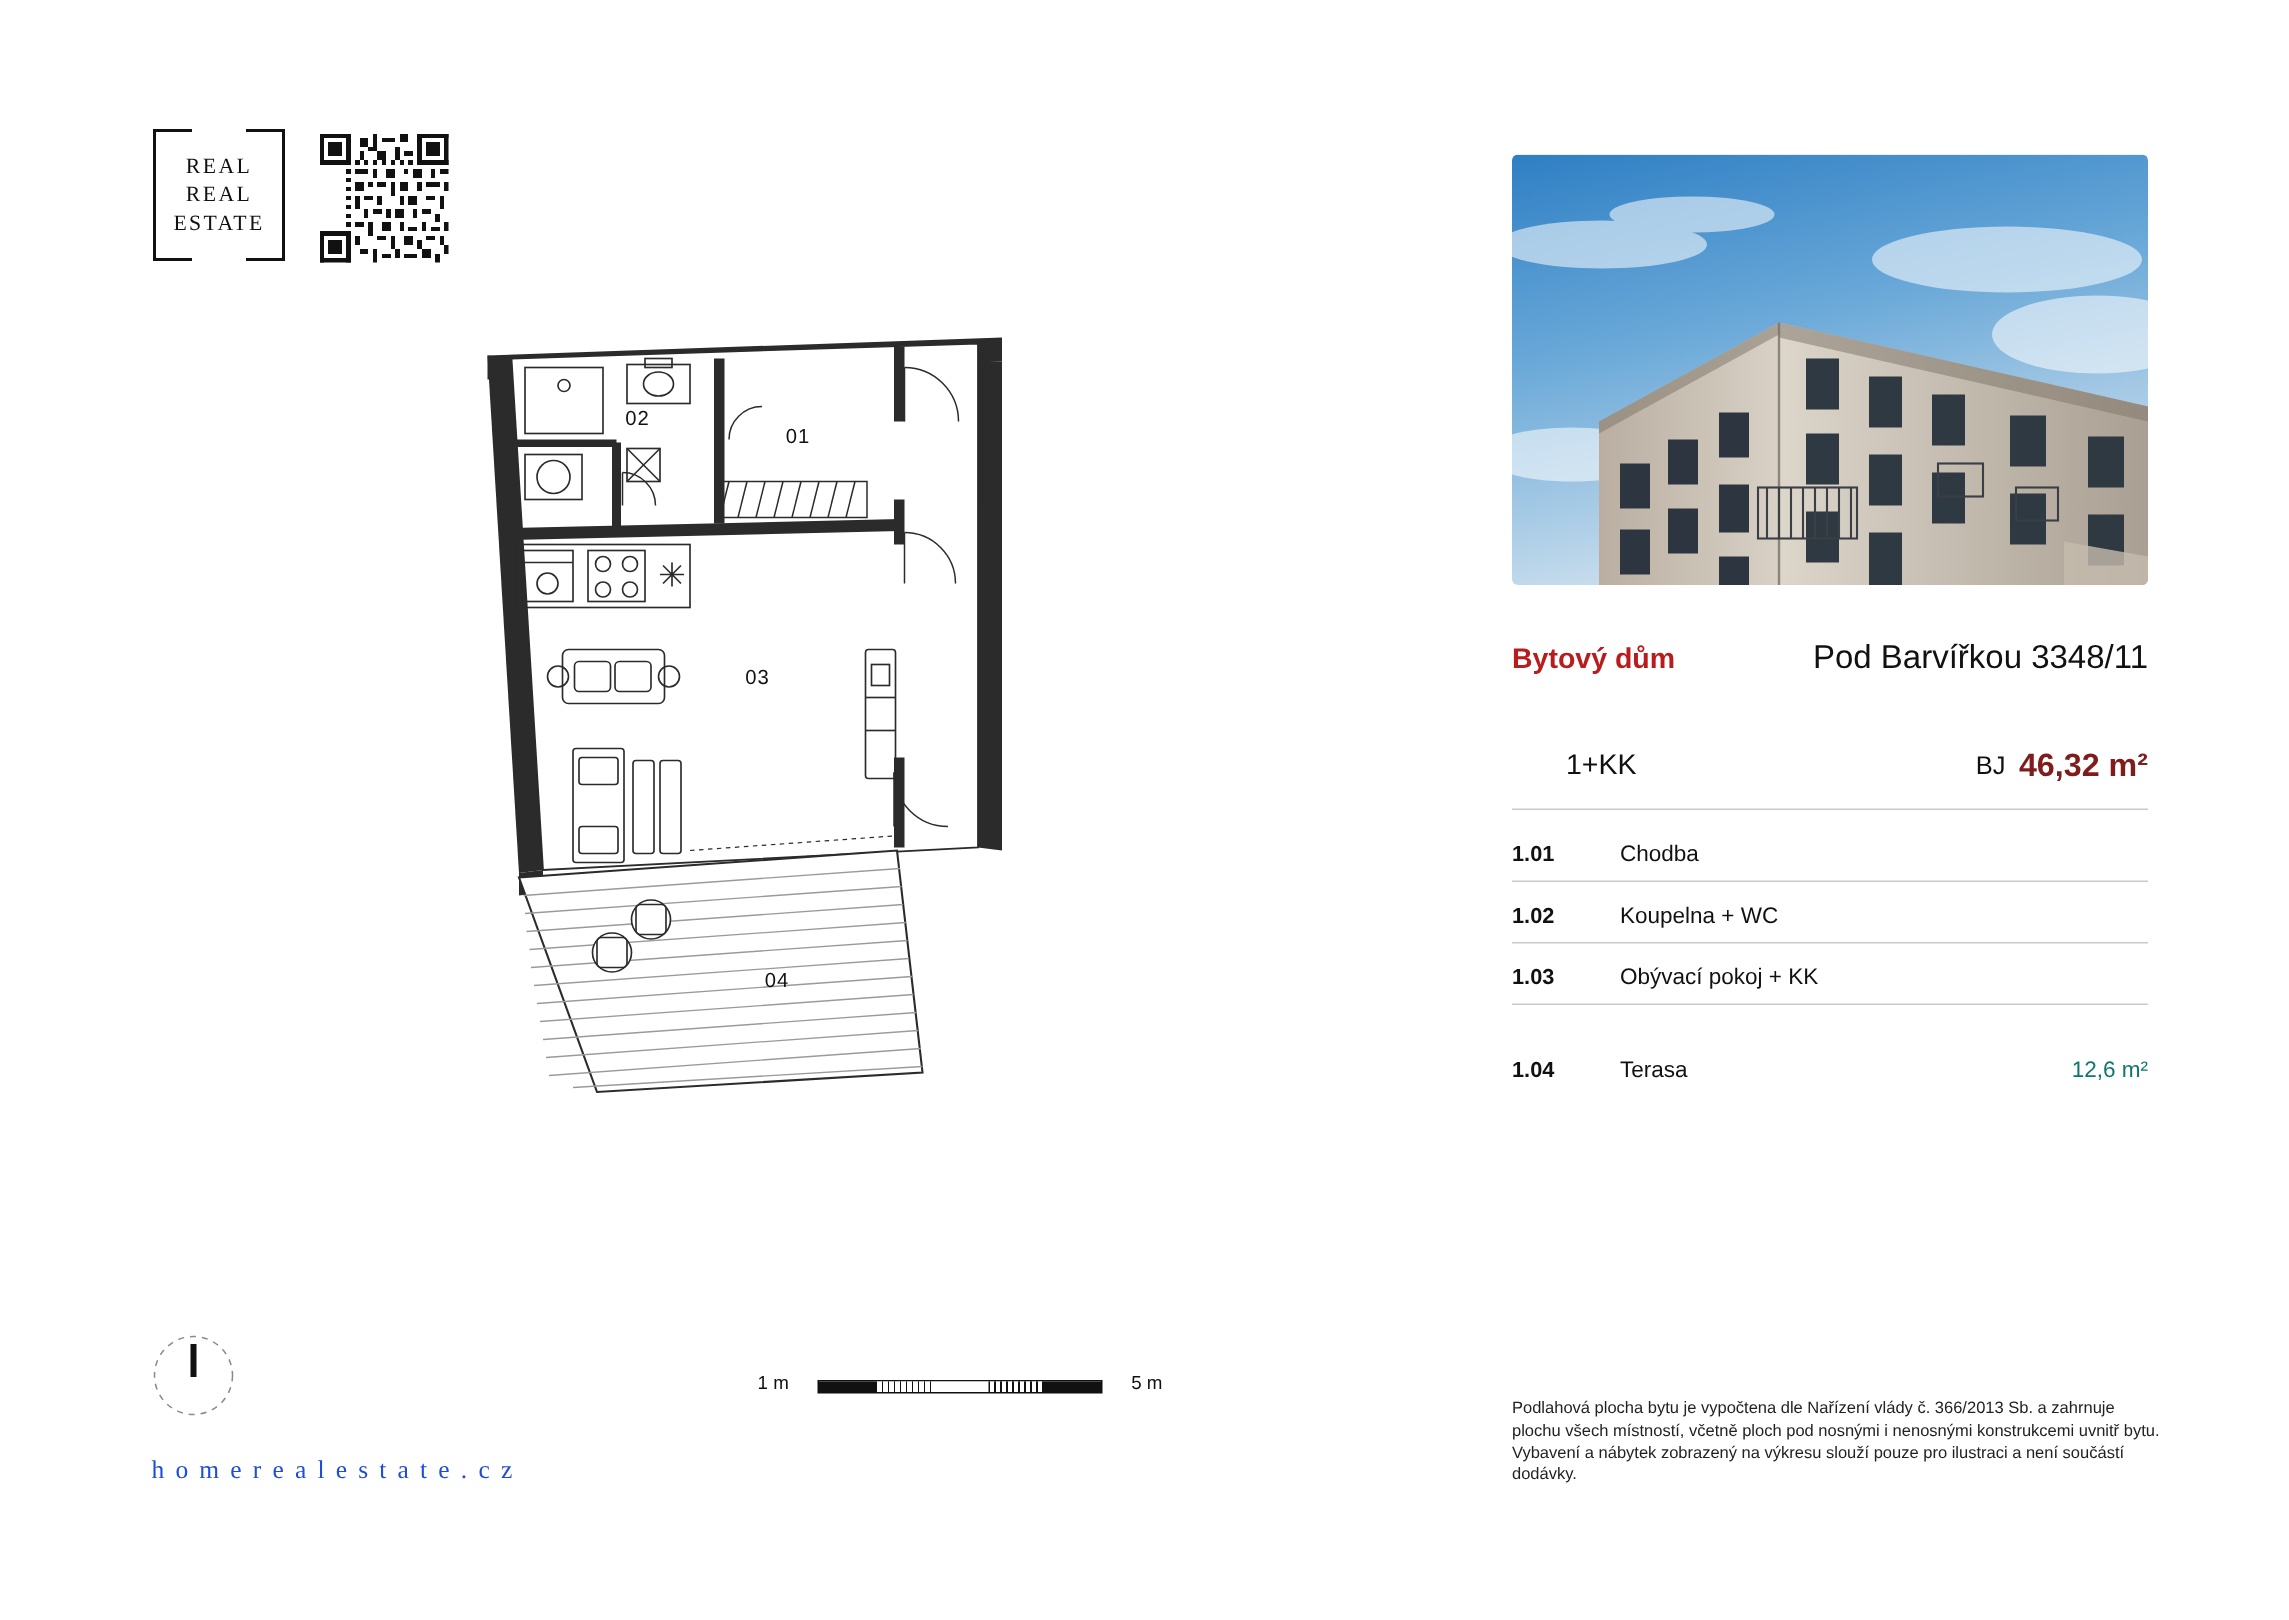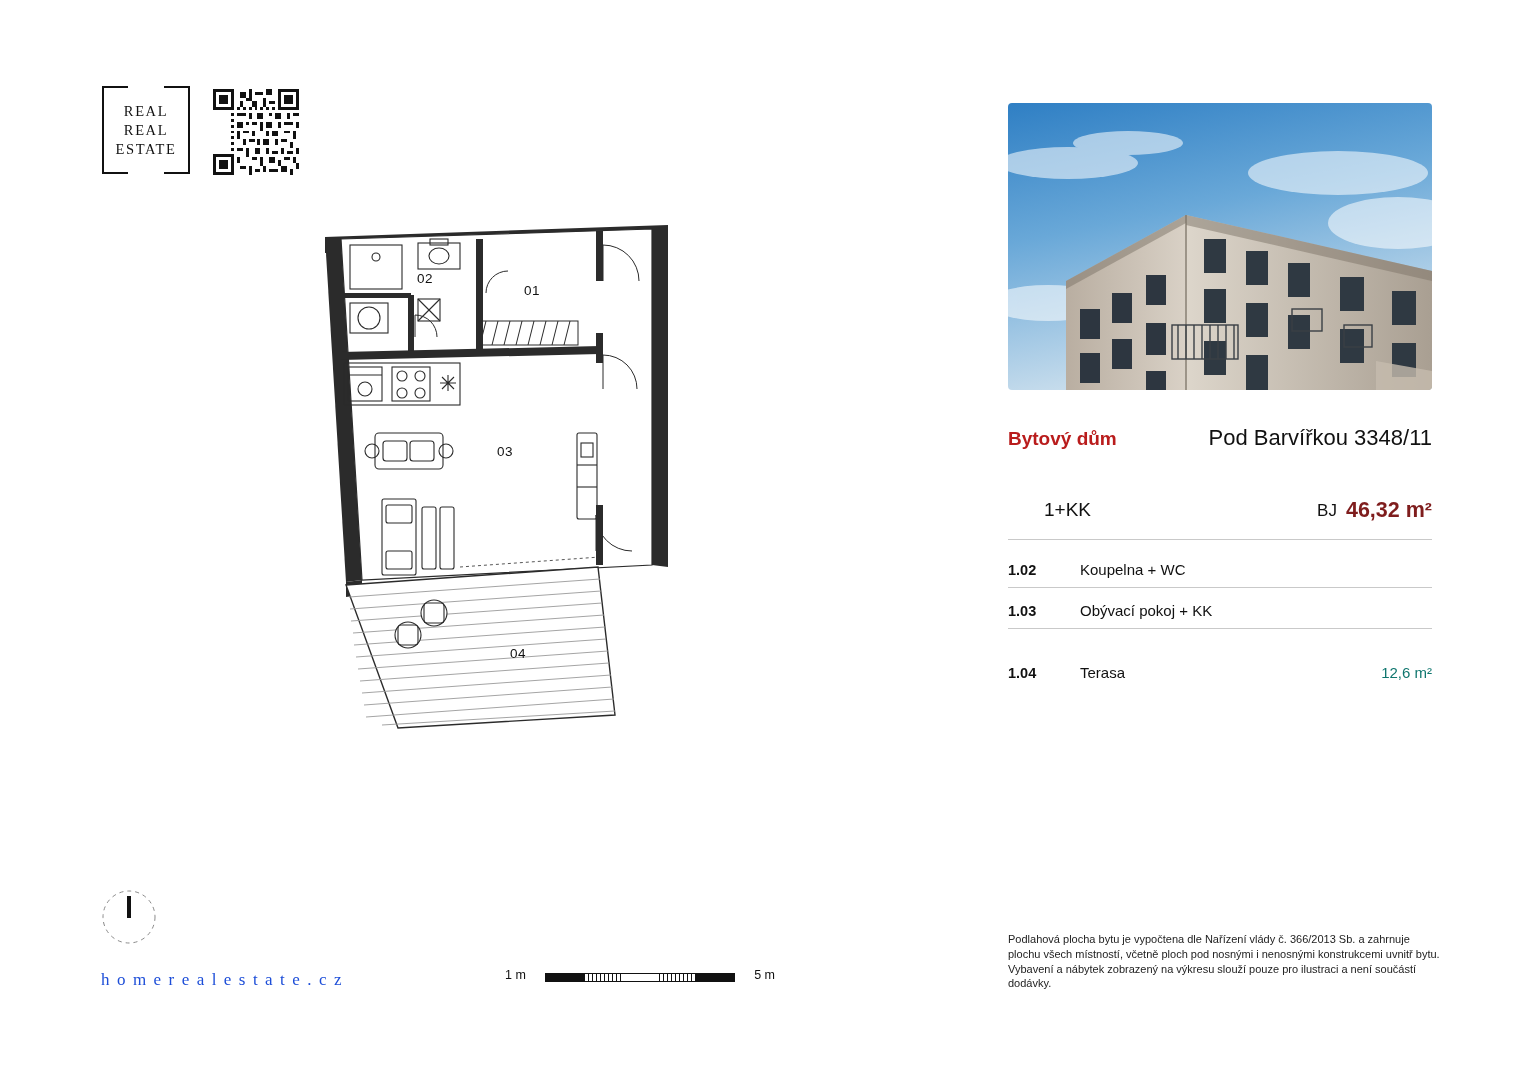--- a/index.html
+++ b/index.html
@@ -98,21 +98,21 @@
     font-family: "Liberation Serif", serif;
     font-size: 17px;
     letter-spacing: 1.6px;
     color: #1d4ed8;
   }
 
   
   .scalebar {
     position: absolute;
     left: 505px;
-    top: 965px;
+    top: 912px;
     width: 270px;
     height: 30px;
   }
   .scalebar .lbl {
     position: absolute;
     font-size: 12.5px;
     color: #111;
     top: 3px;
   }
   .scalebar .lbl.left-lbl { left: 0; }
@@ -625,20 +625,25 @@
 <div class="unit-row">
   <span class="unit-type">1+KK</span>
   <span class="unit-area-wrap">
     <span class="unit-area-label">BJ</span>
     <span class="unit-area">46,32 m²</span>
   </span>
 </div>
 
 <div class="room-table">
 
+  <div class="room-line">
+    <span class="room-code">1.01</span>
+    <span class="room-label">Chodba</span>
+    <span class="room-area"></span>
+  </div>
 
   <div class="room-line">
     <span class="room-code">1.02</span>
     <span class="room-label">Koupelna + WC</span>
     <span class="room-area"></span>
   </div>
 
   <div class="room-line">
     <span class="room-code">1.03</span>
     <span class="room-label">Obývací pokoj + KK</span>

